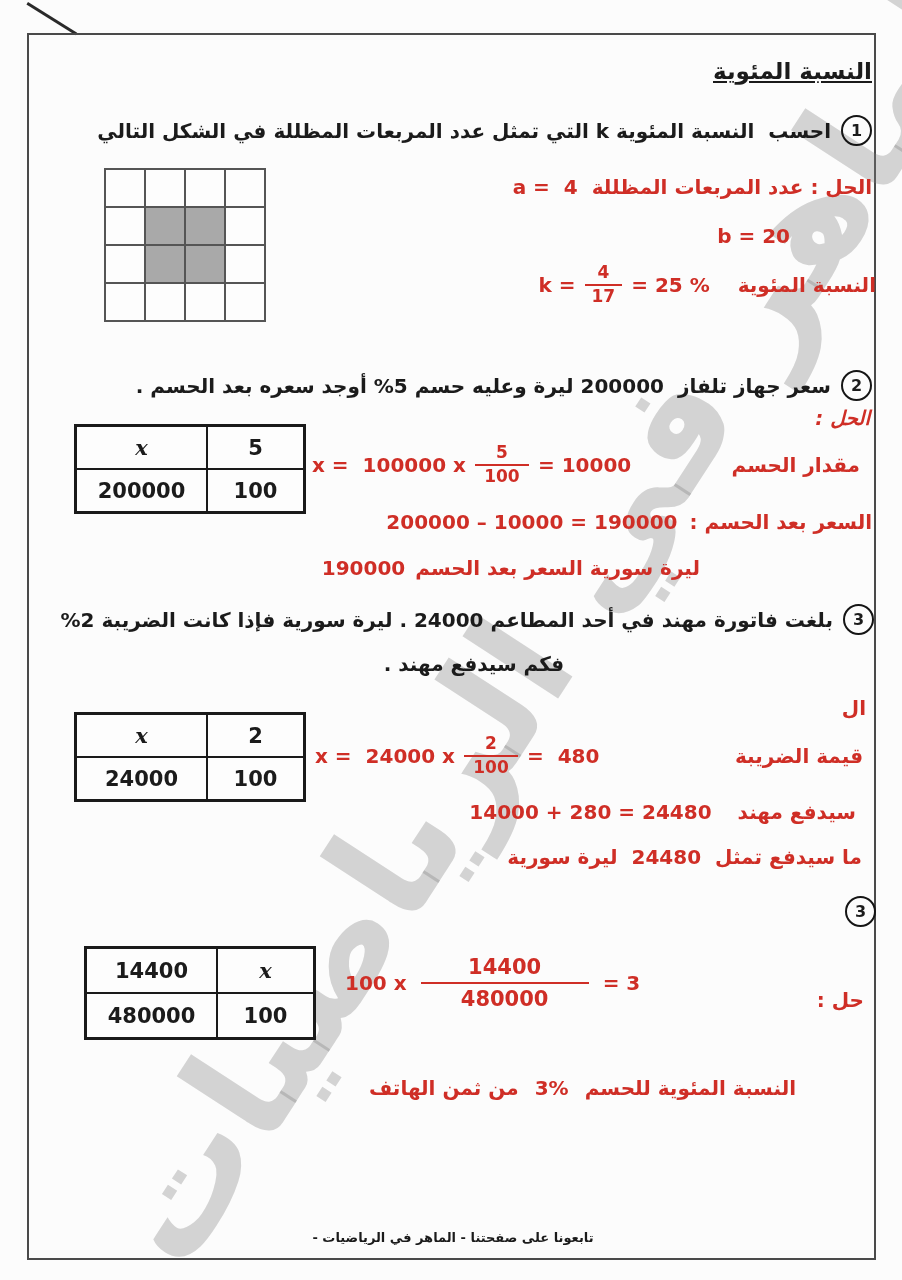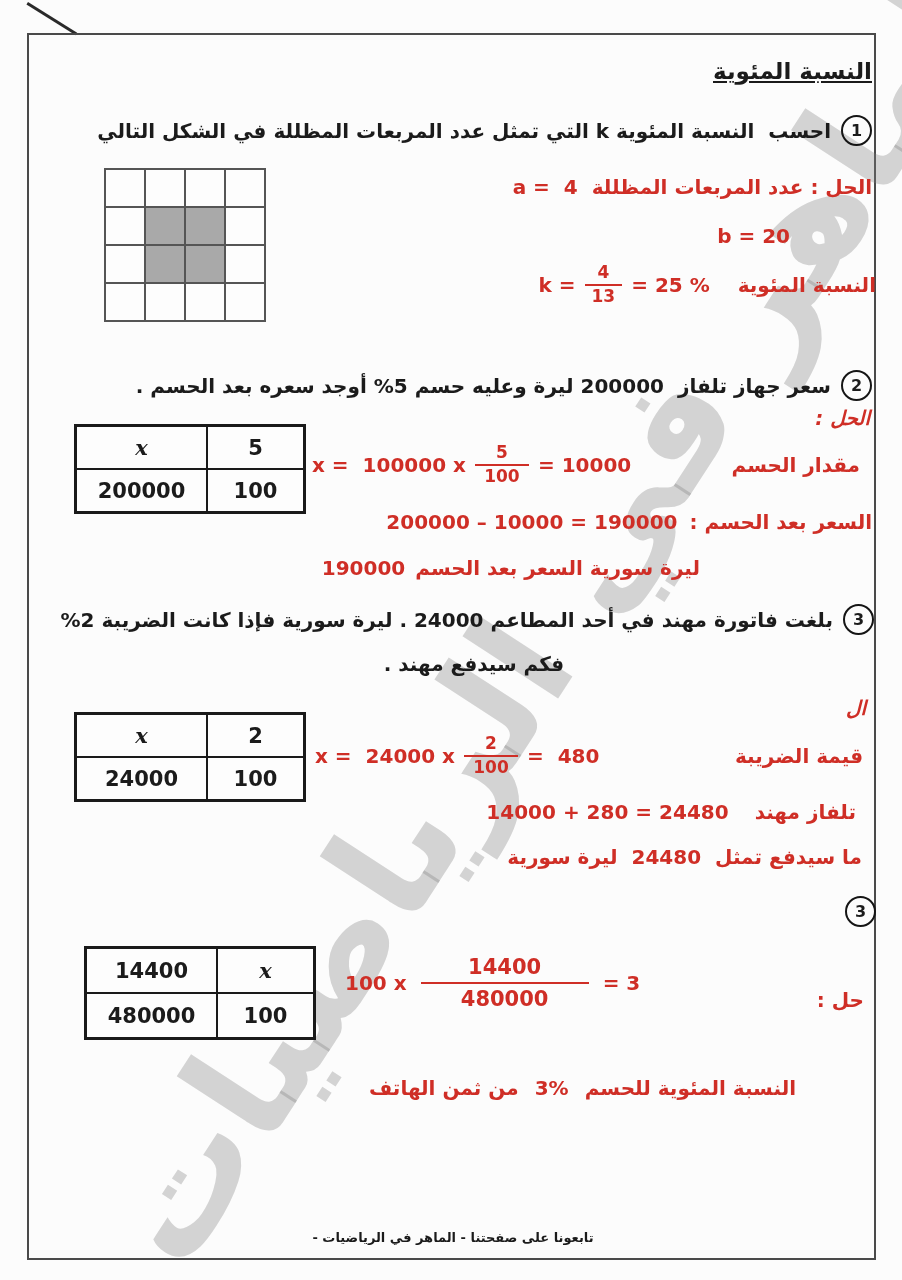--- a/index.html
+++ b/index.html
@@ -92,21 +92,21 @@
   </div>
   <div class="abs solline red" style="top:224px;right:112px;gap:14px;">
     <span class="eq">b = 20</span>
   </div>
   <div class="abs solline red" style="top:262px;right:26px;gap:28px;">
     <span>النسبة المئوية</span>
     <span class="eq">
       <span>k =</span>
       <span class="frac">
         <span class="num">4</span>
-        <span class="den">13</span>
+        <span class="den">17</span>
       </span>
       <span>= 25 %</span>
     </span>
   </div>
 
   <div class="abs qline" style="top:370px;right:30px;">
     <span class="qnum">2</span>
     <span>سعر جهاز تلفاز  200000 ليرة وعليه حسم 5% أوجد سعره بعد الحسم .</span>
   </div>
   <div class="abs solline red" style="top:406px;right:32px;font-style:italic;">الحل :</div>
@@ -140,21 +140,21 @@
     <span class="eq">190000</span>
   </div>
 
   <div class="abs qline" style="top:604px;right:28px;">
     <span class="qnum">3</span>
     <span>بلغت فاتورة مهند في أحد المطاعم 24000 . ليرة سورية فإذا كانت الضريبة 2%</span>
   </div>
   <div class="abs qline" style="top:652px;right:338px;">
     <span>فكم سيدفع مهند .</span>
   </div>
-  <div class="abs solline red" style="top:696px;right:36px;font-style:italic;">ال</div>
+  <div class="abs solline red" style="top:696px;right:36px;">ال</div>
 
   <div class="ptable" style="left:74px;top:712px;">
     <div class="tcell math-x">x</div>
     <div class="tcell">2</div>
     <div class="tcell">24000</div>
     <div class="tcell">100</div>
   </div>
 
   <div class="abs solline red between" style="top:733px;left:315px;width:548px;">
     <span>قيمة الضريبة</span>
@@ -162,21 +162,21 @@
       <span>x =  24000 x</span>
       <span class="frac wide">
         <span class="num">2</span>
         <span class="den">100</span>
       </span>
       <span>=  480</span>
     </span>
   </div>
 
   <div class="abs solline red" style="top:800px;right:46px;gap:26px;">
-    <span>تلفاز مهند</span>
+    <span>سيدفع مهند</span>
     <span class="eq">14000 + 280 = 24480</span>
   </div>
 
   <div class="abs solline red" style="top:845px;right:40px;gap:14px;">
     <span>ما سيدفع تمثل</span>
     <span class="eq">24480</span>
     <span>ليرة سورية</span>
   </div>
 
   <div class="abs qline" style="top:896px;right:26px;font-size:19.5px;">

